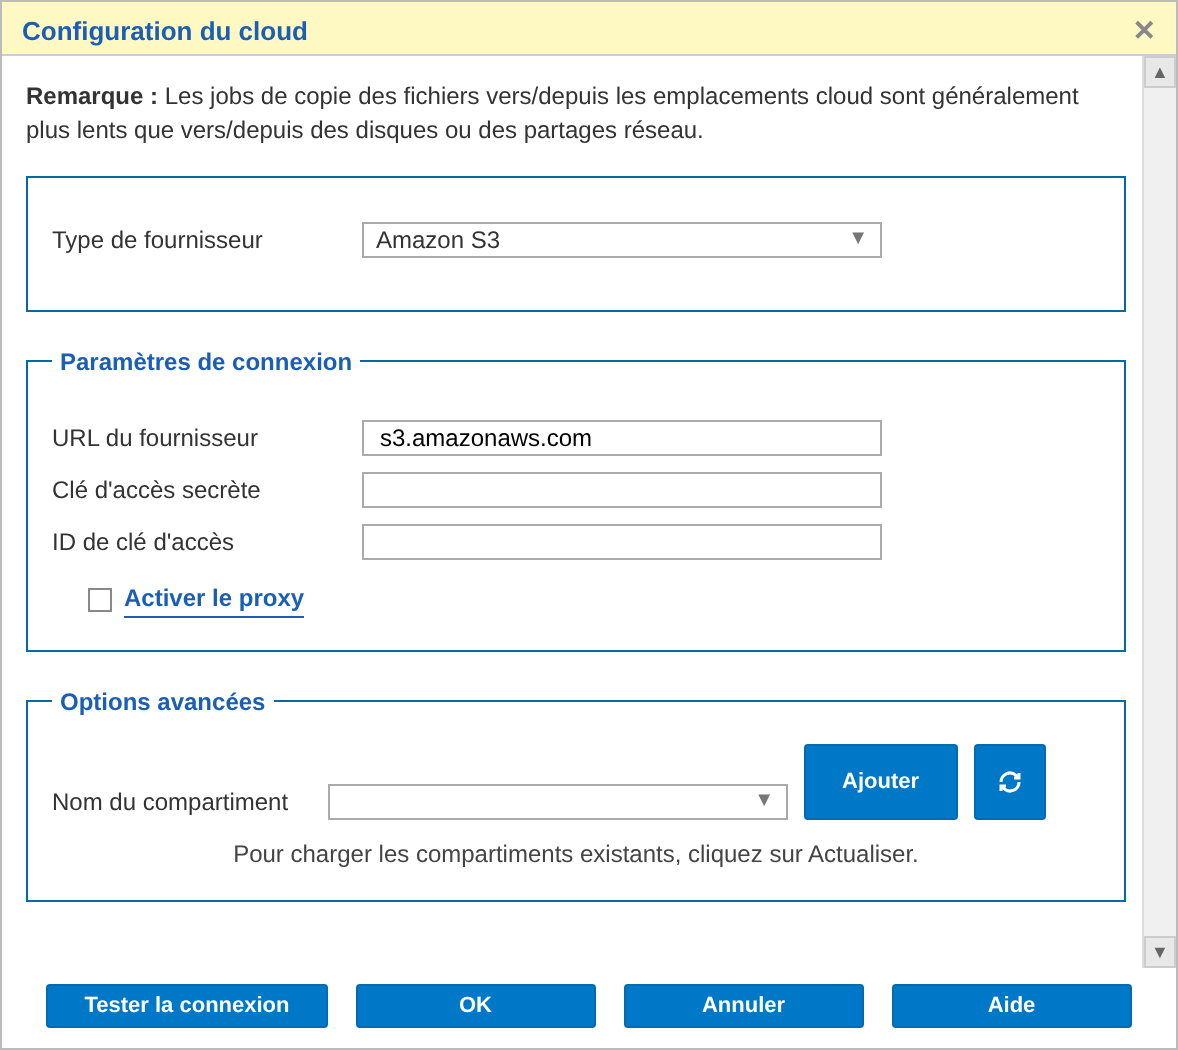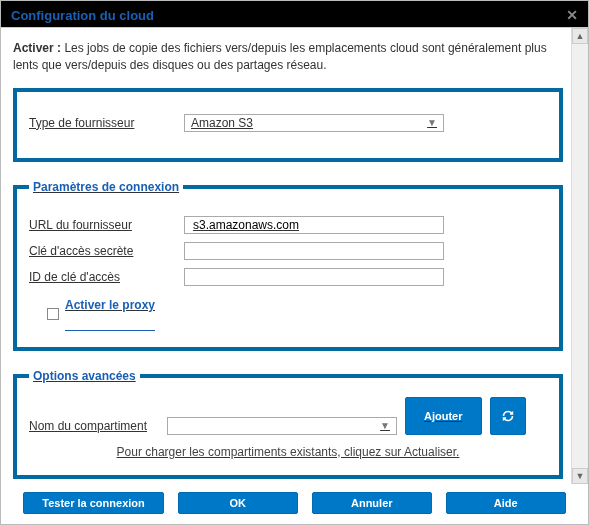--- a/index.html
+++ b/index.html
@@ -15,21 +15,21 @@
   }
   .dialog {
     width: 589px;
     height: 525px;
     border: 1px solid #bbb;
     display: flex;
     flex-direction: column;
     background: #fff;
   }
   .title-bar {
-    background: #000000;
+    background: #fef9c3;
     padding: 6px 10px 4px 10px;
     font-weight: bold;
     color: #1a5fb4;
     border-bottom: 1px solid #ccc;
     display: flex;
     justify-content: space-between;
     align-items: center;
   }
   .title-text { font-size: 13px; }
   .close-icon {
@@ -67,24 +67,23 @@
     border: 1px solid #ccc;
   }
   .scroll-up { top: 0; }
   .scroll-down { bottom: 0; }
   .remark {
     margin: 4px 0 14px 0;
     line-height: 1.4;
   }
   .remark b { font-weight: bold; }
   fieldset {
-    border: 4px solid #0369a1;
+    border: 1px solid #0369a1;
     margin: 0 0 18px 0;
     padding: 14px 12px 16px 12px;
-    text-decoration: underline;
   }
   legend {
     color: #1a5fb4;
     font-weight: bold;
     padding: 0 4px;
     font-size: 12px;
   }
   .row {
     display: flex;
     align-items: center;
@@ -136,21 +135,21 @@
     width: 12px;
     height: 12px;
     border: 1px solid #888;
     background: #fff;
     display: inline-block;
   }
   .proxy-row .lbl {
     color: #1a5fb4;
     font-weight: bold;
     border-bottom: 1px solid #1a5fb4;
-    padding-bottom: 18px;
+    padding-bottom: 2px;
   }
   .btn {
     background: #0078c8;
     color: #fff;
     border: 1px solid #006bb0;
     padding: 3px 18px;
     font-weight: bold;
     font-size: 11px;
     cursor: pointer;
     text-align: center;
@@ -198,21 +197,21 @@
 
   <div class="title-bar">
     <span class="title-text">Configuration du cloud</span>
     <span class="close-icon">✕</span>
   </div>
 
   <div class="content-outer">
     <div class="content">
 
       <div class="remark">
-        <b>Activer :</b>
+        <b>Remarque :</b>
         <span>Les jobs de copie des fichiers vers/depuis les emplacements cloud sont généralement plus lents que vers/depuis des disques ou des partages réseau.</span>
       </div>
 
       <fieldset style="padding-bottom:18px;">
         <div class="row">
           <label>Type de fournisseur</label>
           <div class="select-wrap">
             <span>Amazon S3</span>
             <span class="chevron">▼</span>
           </div>

